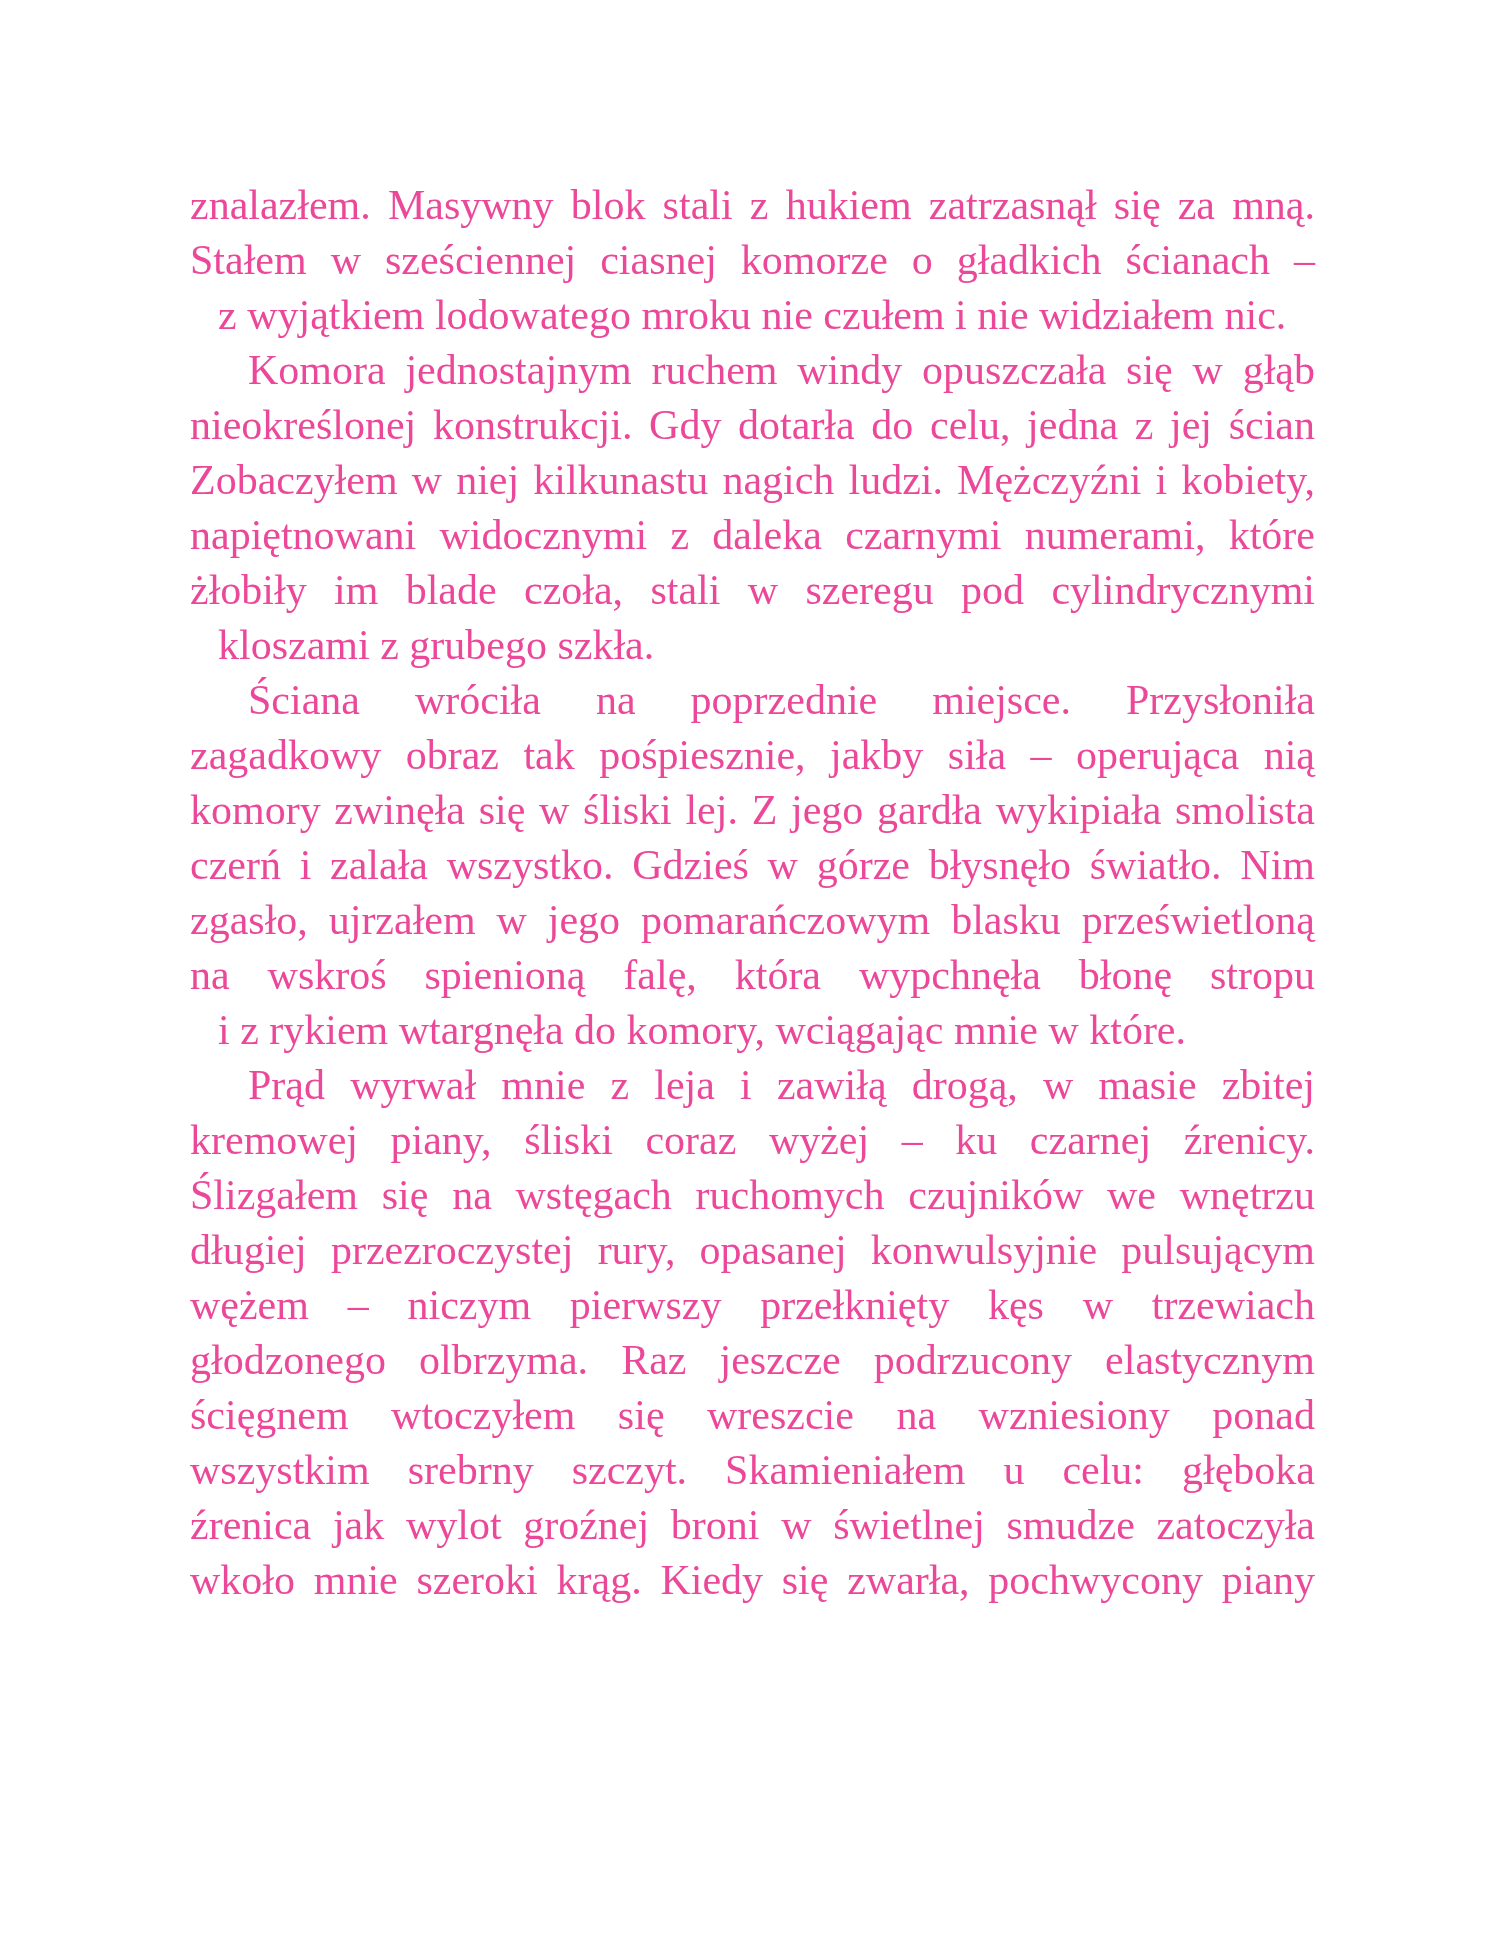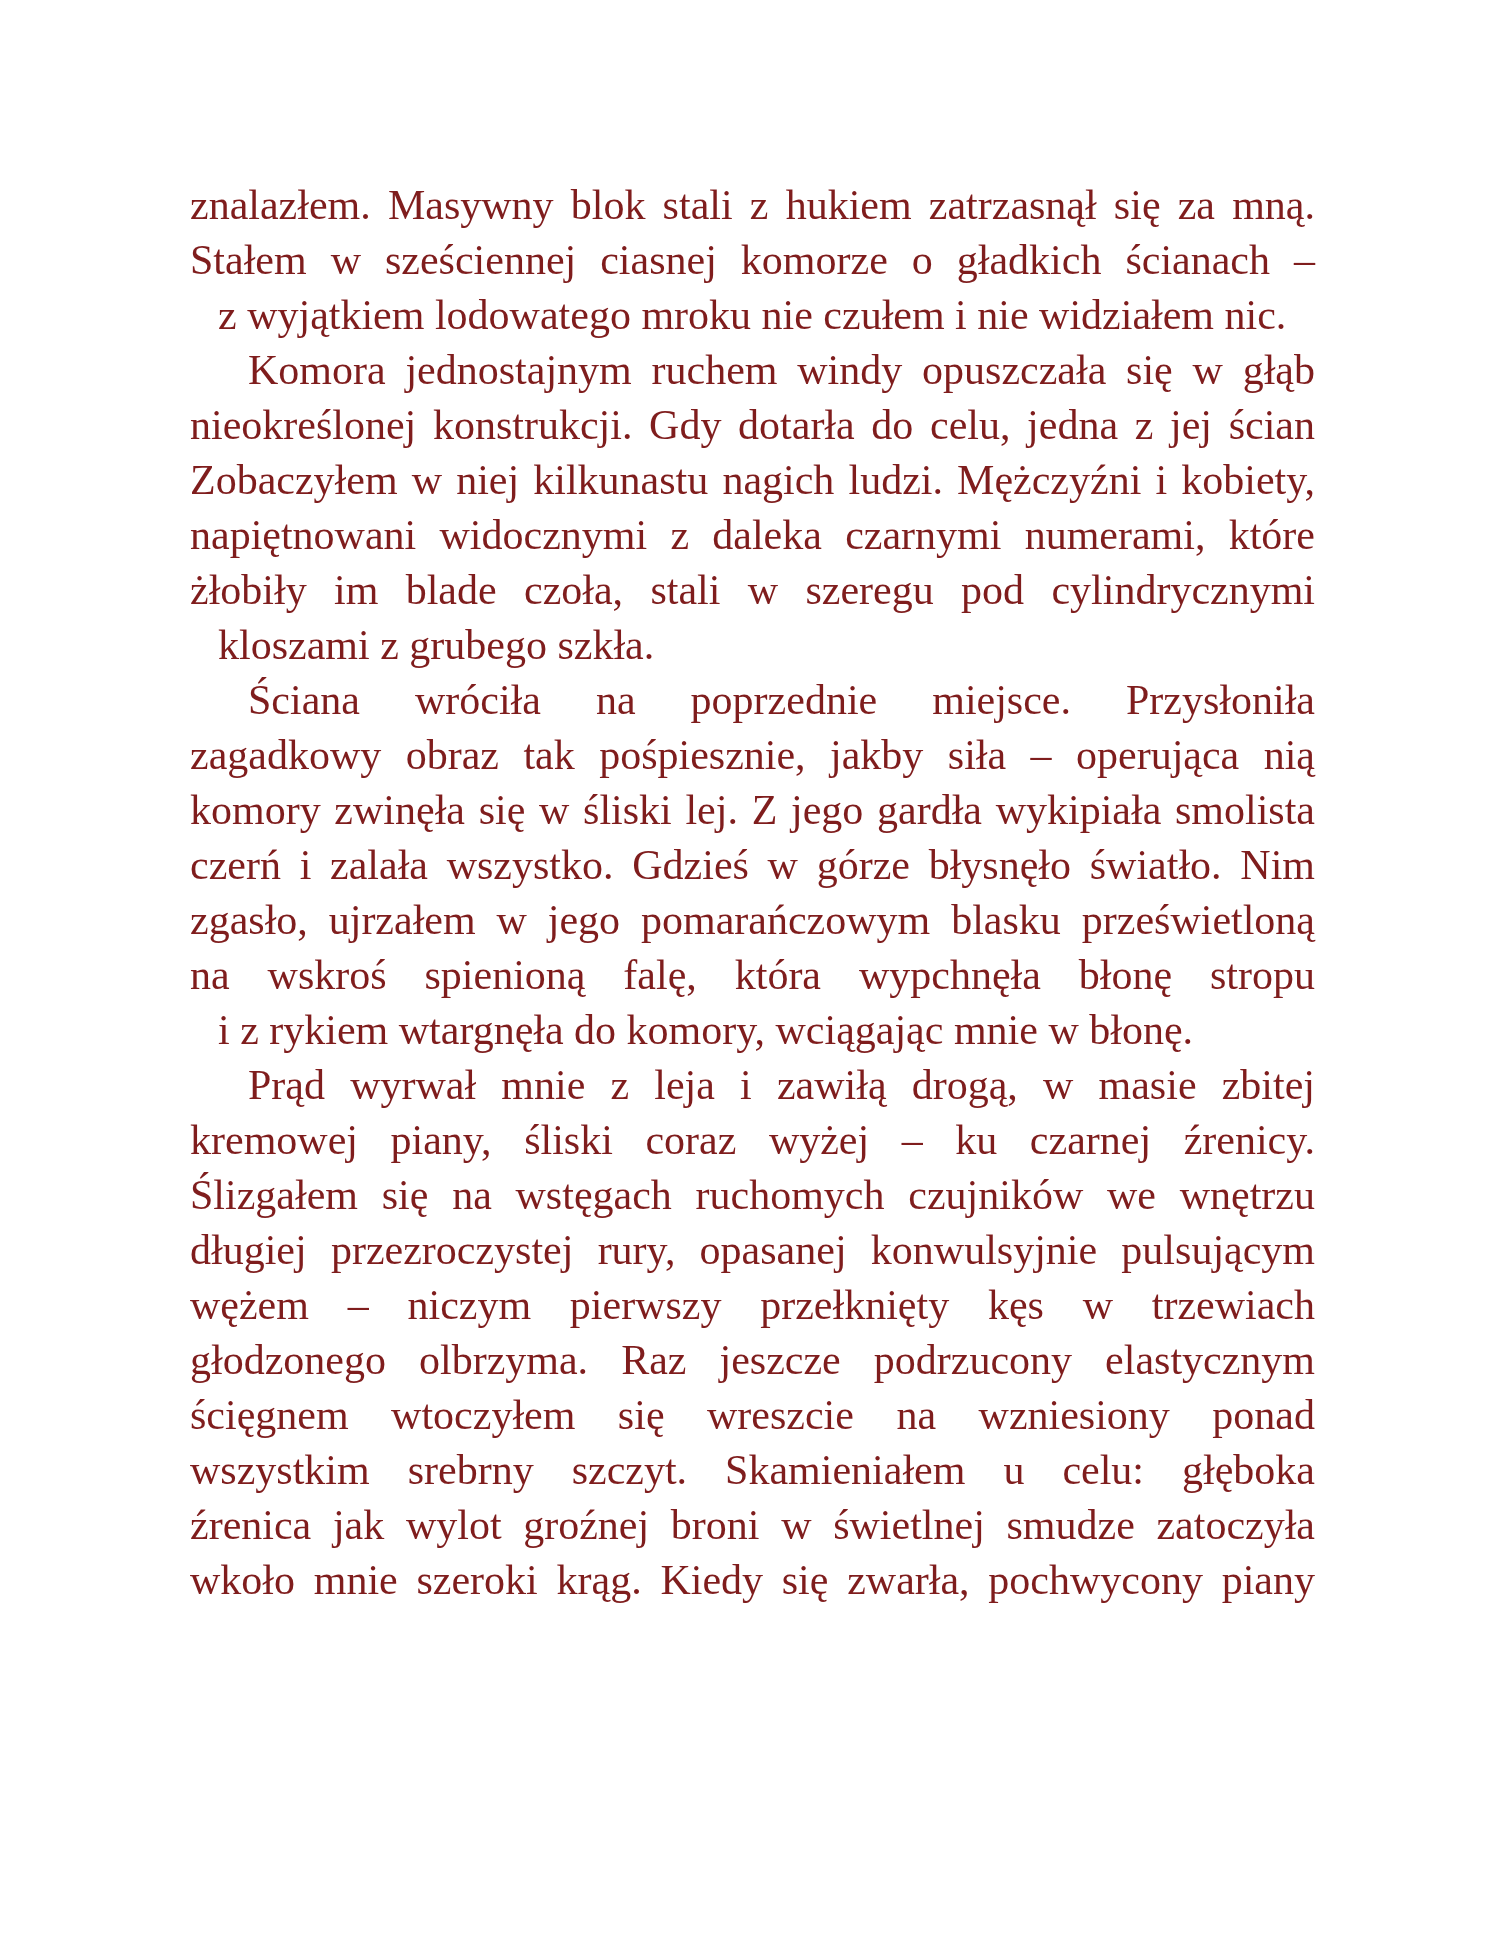--- a/index.html
+++ b/index.html
@@ -39,42 +39,42 @@
   }
   .line.last-left {
     text-align-last: left;
     margin-left: 28px;
   }
 </style>
 </head>
 <body>
 
 <div class="page">
-  <div class="text-column" style="color: #7f1d1d;">
+  <div class="text-column" style="color: #ec4899;">
       <div class="paragraph">
         <div class="line">znalazłem. Masywny blok stali z hukiem zatrzasnął się za mną.</div>
         <div class="line">Stałem w sześciennej ciasnej komorze o gładkich ścianach –</div>
         <div class="line last-left">z wyjątkiem lodowatego mroku nie czułem i nie widziałem nic.</div>
       </div>
       <div class="paragraph">
         <div class="line first-indent">Komora jednostajnym ruchem windy opuszczała się w głąb</div>
         <div class="line">nieokreślonej konstrukcji. Gdy dotarła do celu, jedna z jej ścian</div>
         <div class="line">Zobaczyłem w niej kilkunastu nagich ludzi. Mężczyźni i kobiety,</div>
         <div class="line">napiętnowani widocznymi z daleka czarnymi numerami, które</div>
         <div class="line">żłobiły im blade czoła, stali w szeregu pod cylindrycznymi</div>
         <div class="line last-left">kloszami z grubego szkła.</div>
       </div>
       <div class="paragraph">
         <div class="line first-indent">Ściana wróciła na poprzednie miejsce. Przysłoniła</div>
         <div class="line">zagadkowy obraz tak pośpiesznie, jakby siła – operująca nią</div>
         <div class="line">komory zwinęła się w śliski lej. Z jego gardła wykipiała smolista</div>
         <div class="line">czerń i zalała wszystko. Gdzieś w górze błysnęło światło. Nim</div>
         <div class="line">zgasło, ujrzałem w jego pomarańczowym blasku prześwietloną</div>
         <div class="line">na wskroś spienioną falę, która wypchnęła błonę stropu</div>
-        <div class="line last-left">i z rykiem wtargnęła do komory, wciągając mnie w błonę.</div>
+        <div class="line last-left">i z rykiem wtargnęła do komory, wciągając mnie w które.</div>
       </div>
       <div class="paragraph">
         <div class="line first-indent">Prąd wyrwał mnie z leja i zawiłą drogą, w masie zbitej</div>
         <div class="line">kremowej piany, śliski coraz wyżej – ku czarnej źrenicy.</div>
         <div class="line">Ślizgałem się na wstęgach ruchomych czujników we wnętrzu</div>
         <div class="line">długiej przezroczystej rury, opasanej konwulsyjnie pulsującym</div>
         <div class="line">wężem – niczym pierwszy przełknięty kęs w trzewiach</div>
         <div class="line">głodzonego olbrzyma. Raz jeszcze podrzucony elastycznym</div>
         <div class="line">ścięgnem wtoczyłem się wreszcie na wzniesiony ponad</div>
         <div class="line">wszystkim srebrny szczyt. Skamieniałem u celu: głęboka</div>

